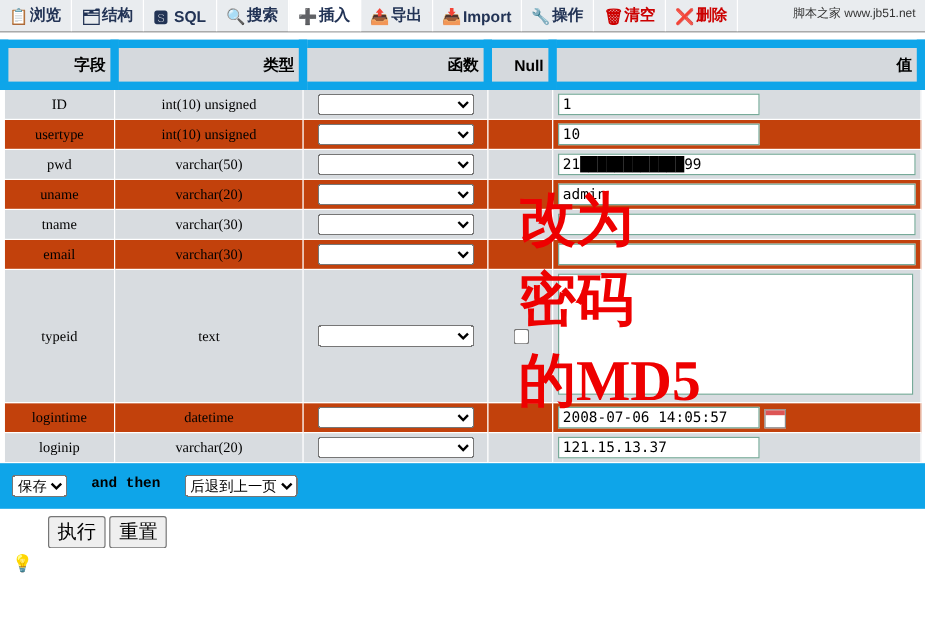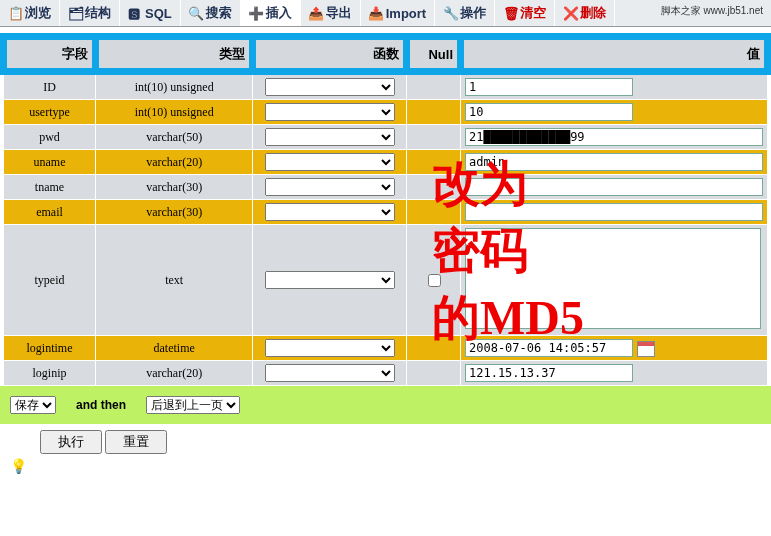--- a/index.html
+++ b/index.html
@@ -3,33 +3,33 @@
 <meta charset="utf-8">
 <style>
 body{font-family:sans-serif;font-size:12px;margin:0;background:#fff;width:771px}
 .tabs{display:flex;background:#e9ecef;border-bottom:1px solid #999;padding:0}
 .tab{padding:4px 8px;cursor:pointer;display:flex;align-items:center;gap:3px;border-right:1px solid #fff;font-size:13px;font-weight:bold;color:#235}
 .tab.active{background:#fff}
 .tab-icon{width:14px;height:14px;display:inline-block}
 .watermark{position:absolute;right:8px;top:4px;font-size:10px;color:#333}
 table.insert{width:100%;border-collapse:collapse;margin-top:6px}
 table.insert th{background:#d5d9dd;padding:5px 4px;text-align:right;font-weight:bold;border:7px solid #0ea5e9;font-size:13px}
-table.insert td{padding:3px 4px;text-align:center;background:#eab308;border:1px solid #fff}
+table.insert td{padding:3px 4px;text-align:center;background:#c2410c;border:1px solid #fff}
 table.insert tr:nth-child(odd) td{background:#d8dce0}
 .field-name{font-family:Liberation Serif, serif}
 .field-type{font-family:Liberation Serif, serif}
 select.func{width:130px;font-size:12px}
 input.val{width:290px;font-size:12px;border:1px solid #7a9;padding:1px 3px;font-family:monospace}
 input.val.short{width:160px}
 textarea.val{width:290px;height:95px;font-size:12px;border:1px solid #7a9;font-family:monospace;resize:none}
-.footer{background:#bef264;padding:10px;display:flex;align-items:center;gap:20px}
+.footer{background:#0ea5e9;padding:10px;display:flex;gap:20px}
 .footer select{font-size:12px}
-.footer .andthen{font-weight:bold;font-family:Liberation Sans, sans-serif}
+.footer .andthen{font-weight:bold;font-family:Liberation Mono, monospace}
 .btns{margin-left:40px;padding-top:6px}
-.btns button{padding:1px 16px;font-size:13px}
+.btns button{padding:1px 6px;font-size:16px}
 .bulb{margin:4px 10px;color:#fb0;font-size:14px}
 .cal-icon{display:inline-block;width:16px;height:14px;border:1px solid #888;background:#fff;vertical-align:middle;margin-left:4px;position:relative}
 .cal-icon::before{content:"";position:absolute;top:0;left:0;right:0;height:4px;background:#d55}
 #annotations{position:absolute;top:150px;left:432px;pointer-events:none;font-size:48px;color:#e00;font-weight:bold;font-family:cursive;line-height:1.4}
 </style>
 </head>
 <body>
 
 <div class="tabs">
   <div class="tab">

